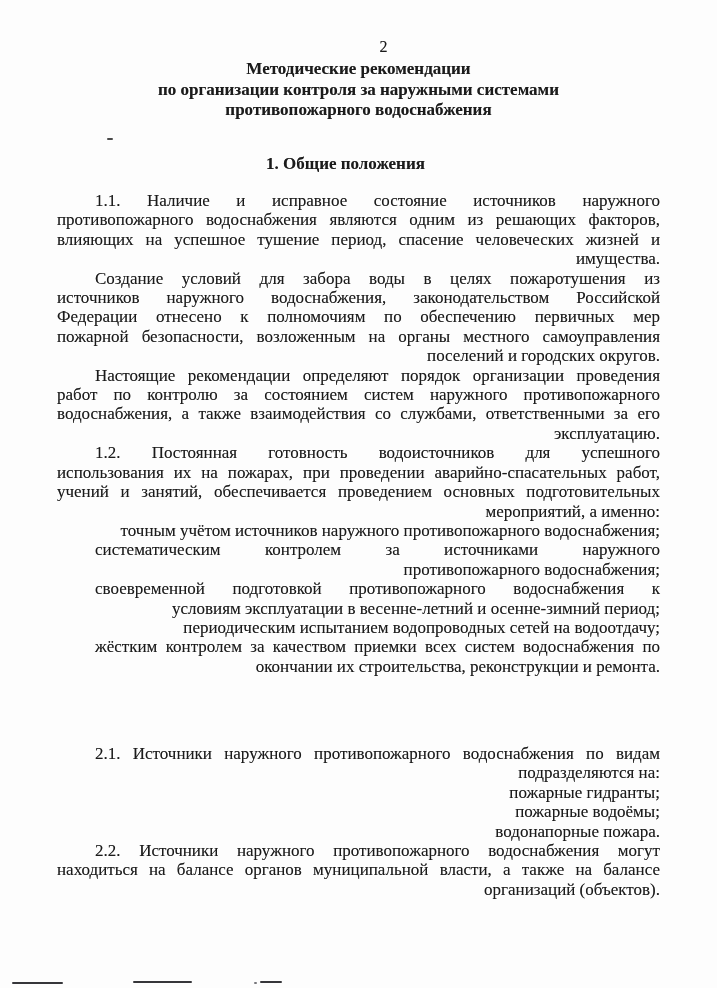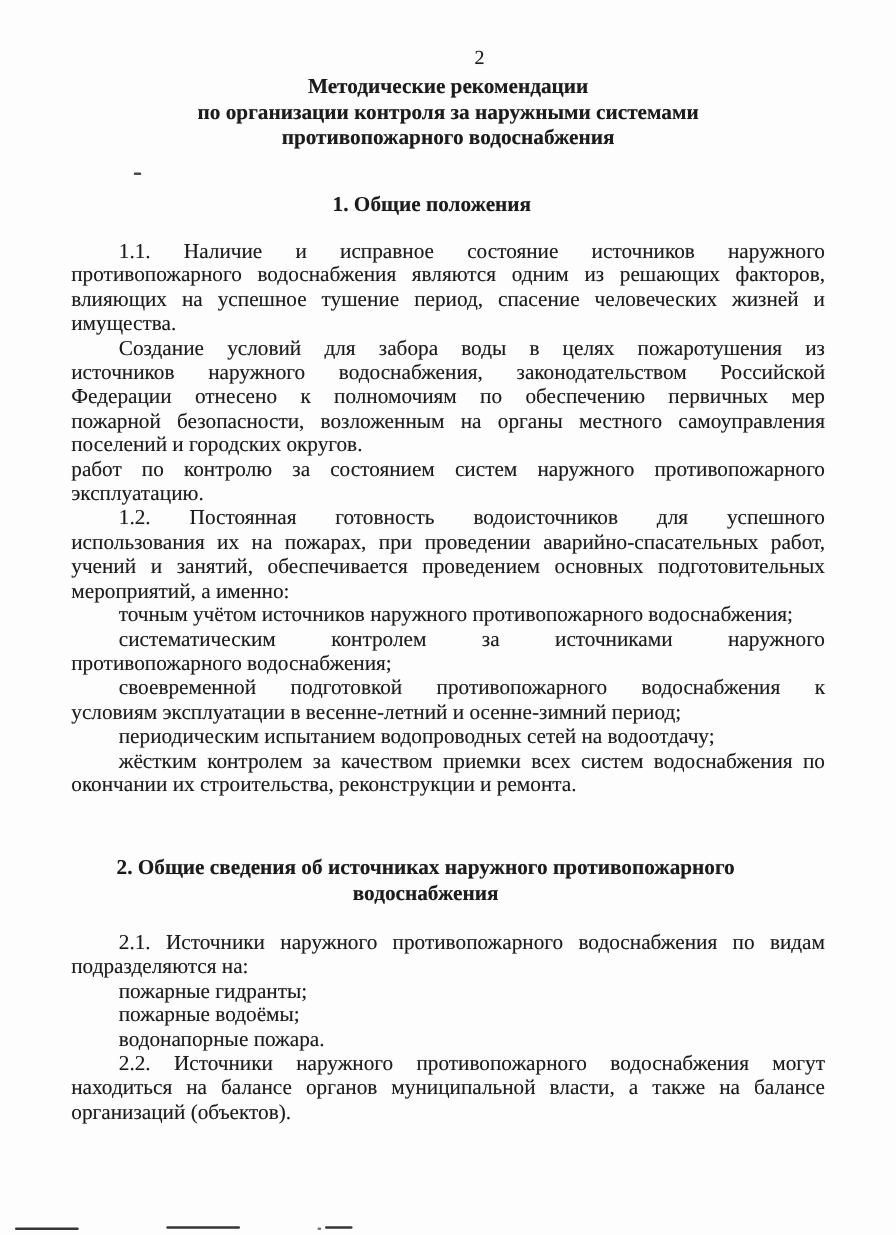--- a/index.html
+++ b/index.html
@@ -15,21 +15,21 @@
   .pagenum{
     position:absolute;top:39px;left:82px;width:603px;
     text-align:center;font-size:16px;line-height:16px;
   }
   .h{font-weight:bold;font-size:17px;line-height:20.5px;text-align:center;}
   .title{position:absolute;top:59px;left:57px;width:603px;}
   .h1wrap{position:absolute;top:154px;left:44px;width:603px;}
   .body1{position:absolute;top:191px;left:57px;width:603px;}
   .h2wrap{position:absolute;top:684px;left:39px;width:603px;}
   .body2{position:absolute;top:744px;left:57px;width:603px;}
-  .bline{font-size:17px;line-height:19.4px;}
+  .bline{font-size:17px;line-height:19.4px;text-align:right;}
   .just{text-align:justify;text-align-last:justify;}
   .ind{text-indent:38px;}
   .dash{position:absolute;left:107px;top:138px;width:6px;height:2px;background:#4a4a4a;border-radius:1px;}
   .fmark{position:absolute;height:2px;background:#36363a;border-radius:1px;}
   .fm1{left:12px;top:982px;width:51px;}
   .fm2{left:133px;top:981px;width:59px;}
   .fm3a{left:254px;top:982px;width:3px;background:#77777c;}
   .fm3b{left:260px;top:981px;width:22px;}
 </style>
 </head>
@@ -54,40 +54,38 @@
   <div class="body1">
       <div class="bline ind just">1.1. Наличие и исправное состояние источников наружного</div>
       <div class="bline just">противопожарного водоснабжения являются одним из решающих факторов,</div>
       <div class="bline just">влияющих на успешное тушение период, спасение человеческих жизней и</div>
       <div class="bline">имущества.</div>
       <div class="bline ind just">Создание условий для забора воды в целях пожаротушения из</div>
       <div class="bline just">источников наружного водоснабжения, законодательством Российской</div>
       <div class="bline just">Федерации отнесено к полномочиям по обеспечению первичных мер</div>
       <div class="bline just">пожарной безопасности, возложенным на органы местного самоуправления</div>
       <div class="bline">поселений и городских округов.</div>
+      <div class="bline ind just">Настоящие рекомендации определяют порядок организации проведения</div>
       <div class="bline just">работ по контролю за состоянием систем наружного противопожарного</div>
+      <div class="bline just">водоснабжения, а также взаимодействия со службами, ответственными за его</div>
       <div class="bline">эксплуатацию.</div>
       <div class="bline ind just">1.2. Постоянная готовность водоисточников для успешного</div>
       <div class="bline just">использования их на пожарах, при проведении аварийно-спасательных работ,</div>
       <div class="bline just">учений и занятий, обеспечивается проведением основных подготовительных</div>
       <div class="bline">мероприятий, а именно:</div>
       <div class="bline ind">точным учётом источников наружного противопожарного водоснабжения;</div>
       <div class="bline ind just">систематическим контролем за источниками наружного</div>
       <div class="bline">противопожарного водоснабжения;</div>
       <div class="bline ind just">своевременной подготовкой противопожарного водоснабжения к</div>
       <div class="bline">условиям эксплуатации в весенне-летний и осенне-зимний период;</div>
       <div class="bline ind">периодическим испытанием водопроводных сетей на водоотдачу;</div>
       <div class="bline ind just">жёстким контролем за качеством приемки всех систем водоснабжения по</div>
       <div class="bline">окончании их строительства, реконструкции и ремонта.</div>
     </div>
 
-  <div class="h2wrap">
-    <div class="h">2. Общие сведения об источниках наружного противопожарного</div>
-    <div class="h">водоснабжения</div>
-  </div>
 
   <div class="body2">
       <div class="bline ind just">2.1. Источники наружного противопожарного водоснабжения по видам</div>
       <div class="bline">подразделяются на:</div>
       <div class="bline ind">пожарные гидранты;</div>
       <div class="bline ind">пожарные водоёмы;</div>
       <div class="bline ind">водонапорные пожара.</div>
       <div class="bline ind just">2.2. Источники наружного противопожарного водоснабжения могут</div>
       <div class="bline just">находиться на балансе органов муниципальной власти, а также на балансе</div>
       <div class="bline">организаций (объектов).</div>

